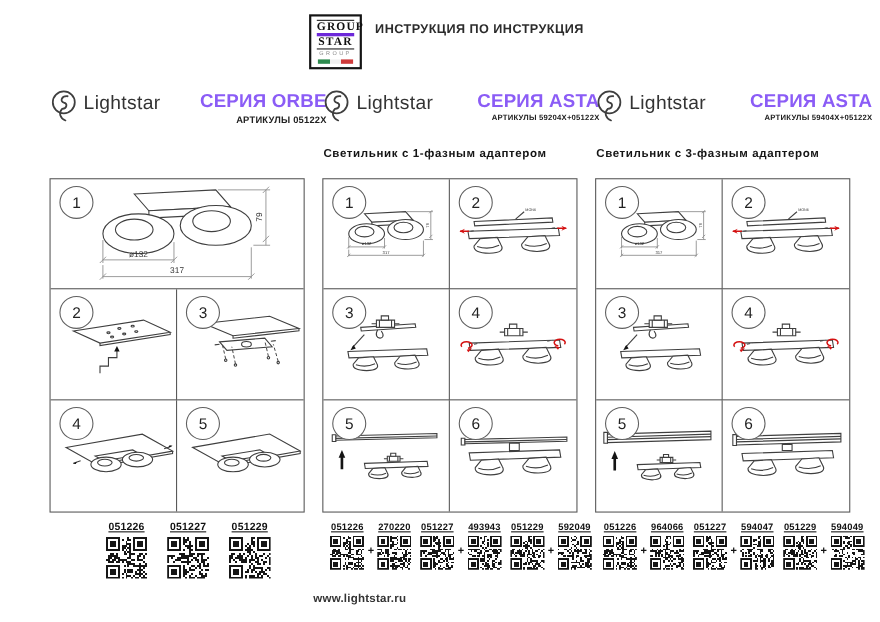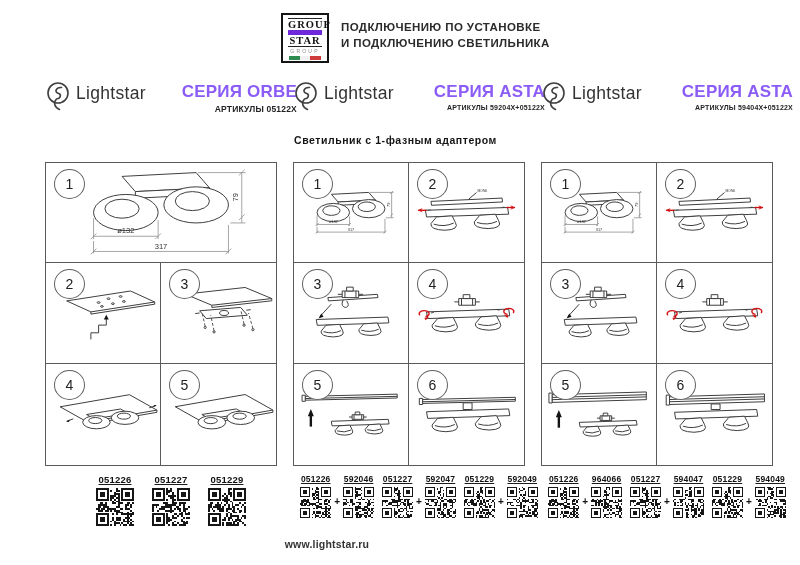--- a/index.html
+++ b/index.html
@@ -4,21 +4,21 @@
 <style>
   html,body{margin:0;padding:0;background:#fff;}
   body{width:800px;height:565px;position:relative;overflow:hidden;
        font-family:"Liberation Sans",sans-serif;color:#1a1a1a;}
   .abs{position:absolute;}
 
   
   .logo-box{left:281px;top:13px;width:44px;height:46px;border:2px solid #141414;
             text-align:center;background:#fff;}
   .logo-word{font-family:"Liberation Serif",serif;font-weight:700;font-size:10.5px;
-             letter-spacing:1px;line-height:11px;margin:0 5px;border-top:5px solid #6d28d9;color:#111;}
+             letter-spacing:1px;line-height:11px;margin:0 5px;border-top:3px solid #6d28d9;color:#111;}
   .logo-word.first{margin-top:3px;border-top:1px solid #222;}
   .logo-word.second{border-bottom:1px solid #222;}
   .logo-group{font-size:5px;letter-spacing:2.2px;color:#8a8a8a;margin-top:1px;}
   .logo-flag{display:flex;height:4px;margin:2px 6px 0 6px;}
   .logo-flag span{flex:1;}
   .hdr-title{left:341px;top:19px;font-weight:700;font-size:11.5px;letter-spacing:.4px;
              line-height:16px;color:#2b2b2b;}
 
   
   .col{position:absolute;top:75px;width:252px;height:478px;}
@@ -140,22 +140,21 @@
   <div class="logo-word first">GROUP</div>
   <div class="logo-word second">STAR</div>
   <div class="logo-group">GROUP</div>
   <div class="logo-flag">
     <span style="background:#2e8b4f"></span>
       <span style="background:#f0f0f0"></span>
       <span style="background:#cf3b3b"></span>
   </div>
 </div>
 <div class="abs hdr-title">
-  <div>ПОДКЛЮЧЕНИЮ ПО УСТАНОВКЕ</div>
-  <div>И ПОДКЛЮЧЕНИЮ СВЕТИЛЬНИКА</div>
+  <div>ИНСТРУКЦИЯ ПО ИНСТРУКЦИЯ</div>
 </div>
 
 <div class="col c0">
   <div class="brandrow">
     <svg class="ls-icon" viewBox="0 0 27 32">
       <circle class="ln" cx="13" cy="12" r="10" style="stroke-width:1.6"></circle>
       <path class="ln" style="stroke-width:1.6;stroke-linecap:round" d="M16.5,6.5 C10.5,6 9.5,11.5 13,12.2 C16.5,12.9 16.3,17.5 11.5,18 C8,21.5 9.5,26.5 14.5,28.5"></path>
     </svg>
     <span class="ls-word">Lightstar</span>
     <div class="series-blk">
@@ -903,21 +902,21 @@
               <rect x="15" y="1" width="5" height="5" fill="#fff"></rect>
               <rect x="16" y="2" width="3" height="3"></rect>
               <rect x="0" y="14" width="7" height="7"></rect>
               <rect x="1" y="15" width="5" height="5" fill="#fff"></rect>
               <rect x="2" y="16" width="3" height="3"></rect>
             </svg>
           </div>
         </div>
       <span class="plus">+</span>
       <div class="qr-item">
-          <span class="qr-label">592046</span>
+          <span class="qr-label">270220</span>
           <div class="qr">
             <svg viewBox="0 0 21 21" shape-rendering="crispEdges" fill="#161616">
               <rect x="8" y="0" width="1" height="1"></rect>
               <rect x="12" y="0" width="1" height="1"></rect>
               <rect x="8" y="1" width="1" height="1"></rect>
               <rect x="9" y="1" width="1" height="1"></rect>
               <rect x="10" y="1" width="1" height="1"></rect>
               <rect x="11" y="1" width="1" height="1"></rect>
               <rect x="8" y="2" width="1" height="1"></rect>
               <rect x="12" y="2" width="1" height="1"></rect>
@@ -1180,21 +1179,21 @@
               <rect x="15" y="1" width="5" height="5" fill="#fff"></rect>
               <rect x="16" y="2" width="3" height="3"></rect>
               <rect x="0" y="14" width="7" height="7"></rect>
               <rect x="1" y="15" width="5" height="5" fill="#fff"></rect>
               <rect x="2" y="16" width="3" height="3"></rect>
             </svg>
           </div>
         </div>
       <span class="plus">+</span>
       <div class="qr-item">
-          <span class="qr-label">592047</span>
+          <span class="qr-label">493943</span>
           <div class="qr">
             <svg viewBox="0 0 21 21" shape-rendering="crispEdges" fill="#161616">
               <rect x="10" y="0" width="1" height="1"></rect>
               <rect x="11" y="0" width="1" height="1"></rect>
               <rect x="8" y="1" width="1" height="1"></rect>
               <rect x="10" y="1" width="1" height="1"></rect>
               <rect x="10" y="2" width="1" height="1"></rect>
               <rect x="12" y="2" width="1" height="1"></rect>
               <rect x="9" y="3" width="1" height="1"></rect>
               <rect x="10" y="3" width="1" height="1"></rect>
@@ -1597,20 +1596,21 @@
     <svg class="ls-icon" viewBox="0 0 27 32">
       <circle class="ln" cx="13" cy="12" r="10" style="stroke-width:1.6"></circle>
       <path class="ln" style="stroke-width:1.6;stroke-linecap:round" d="M16.5,6.5 C10.5,6 9.5,11.5 13,12.2 C16.5,12.9 16.3,17.5 11.5,18 C8,21.5 9.5,26.5 14.5,28.5"></path>
     </svg>
     <span class="ls-word">Lightstar</span>
     <div class="series-blk">
       <div class="series">СЕРИЯ ASTA</div>
       <div class="articles">АРТИКУЛЫ 59404X+05122X</div>
     </div>
   </div>
+  <div class="subtitle">Светильник с 3-фазным адаптером</div>
 
   <div class="grid">
 
     <div class="panel">
       <div class="stepnum">1</div>
       <div class="draw">
         <svg viewBox="0 0 230 100">
           <use href="#g-fixiso"></use>
           <text class="dimtxt" x="78" y="72" text-anchor="middle">ø132</text>
           <text class="dimtxt" x="115" y="88" text-anchor="middle">317</text>

